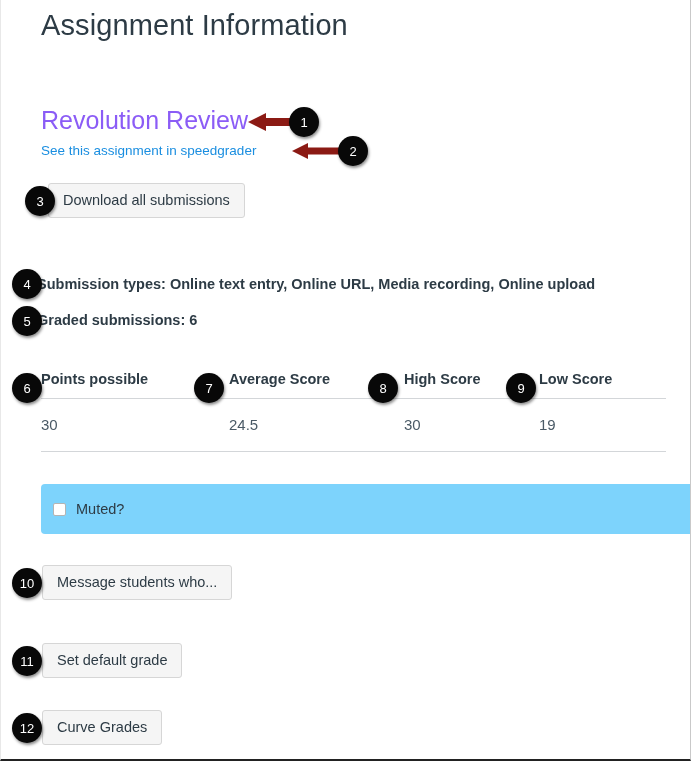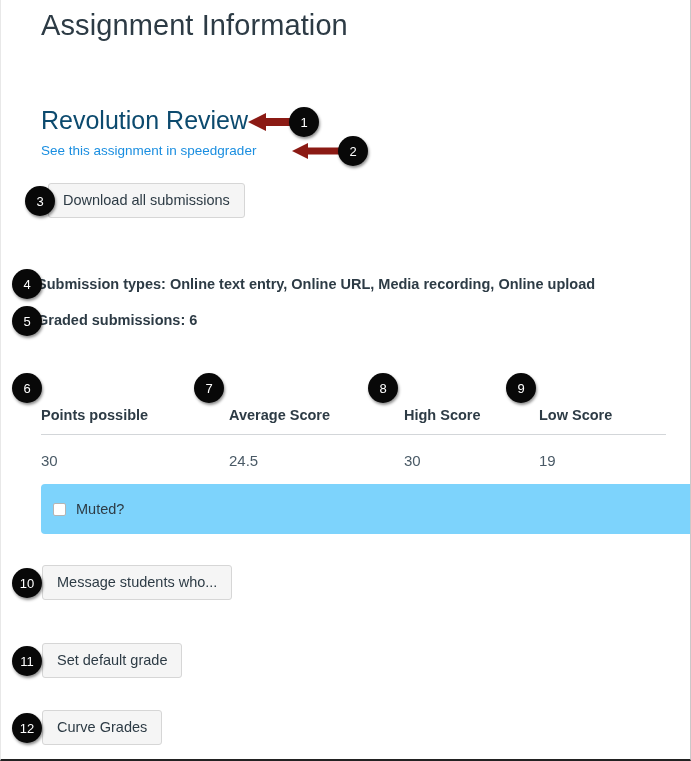--- a/index.html
+++ b/index.html
@@ -35,21 +35,21 @@
     color: #2D3B45;
     letter-spacing: 0.1px;
   }
 
   .assignment-link {
     position: absolute;
     left: 40px;
     top: 104px;
     font-size: 25px;
     line-height: 32px;
-    color: #0c4a6e;
+    color: #8b5cf6;
     text-decoration: none;
     font-weight: 400;
     white-space: nowrap;
   }
   .speedgrader-link {
     position: absolute;
     left: 40px;
     top: 142px;
     font-size: 13.5px;
     line-height: 18px;
@@ -96,21 +96,20 @@
   #score-table {
     position: absolute;
     left: 40px;
     top: 371px;
     width: 625px;
   }
   #score-table table {
     width: 100%;
     border-collapse: collapse;
     table-layout: fixed;
-    margin-top: 36px;
   }
   #score-table th {
     text-align: left;
     font-size: 14.5px;
     font-weight: bold;
     color: #2D3B45;
     padding: 0 0 11px 0;
     border-bottom: 1px solid #d3d6d9;
   }
   #score-table td {

